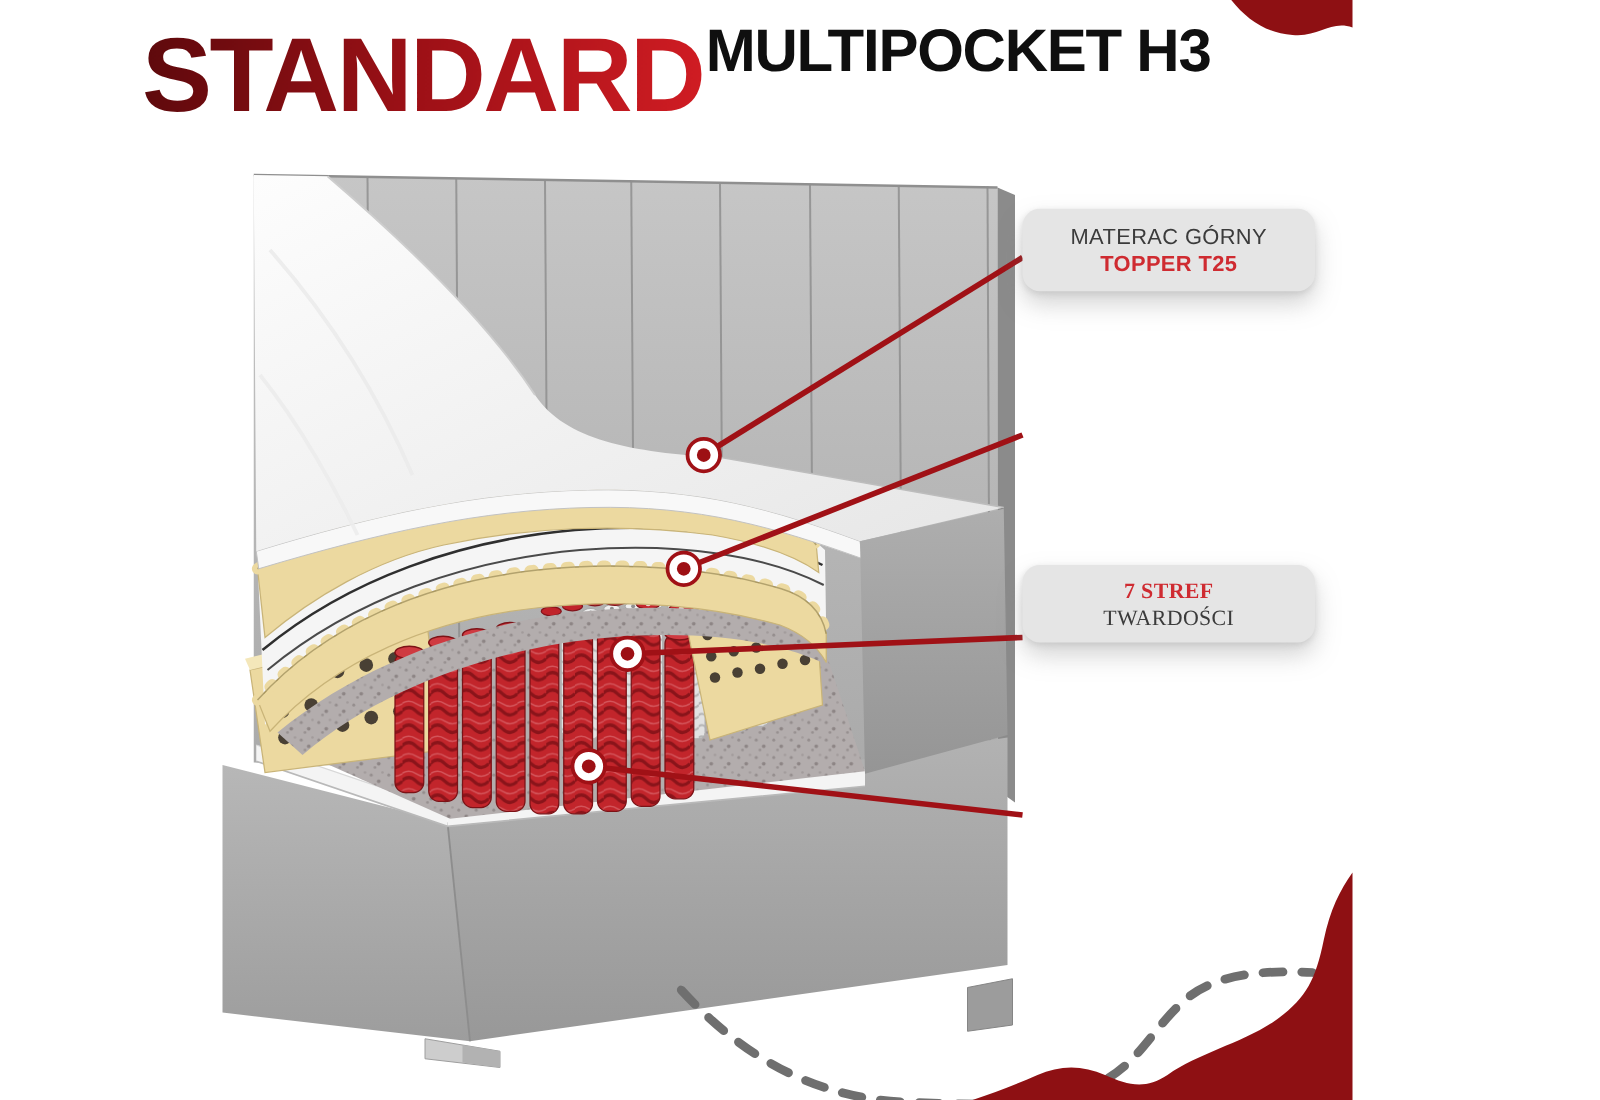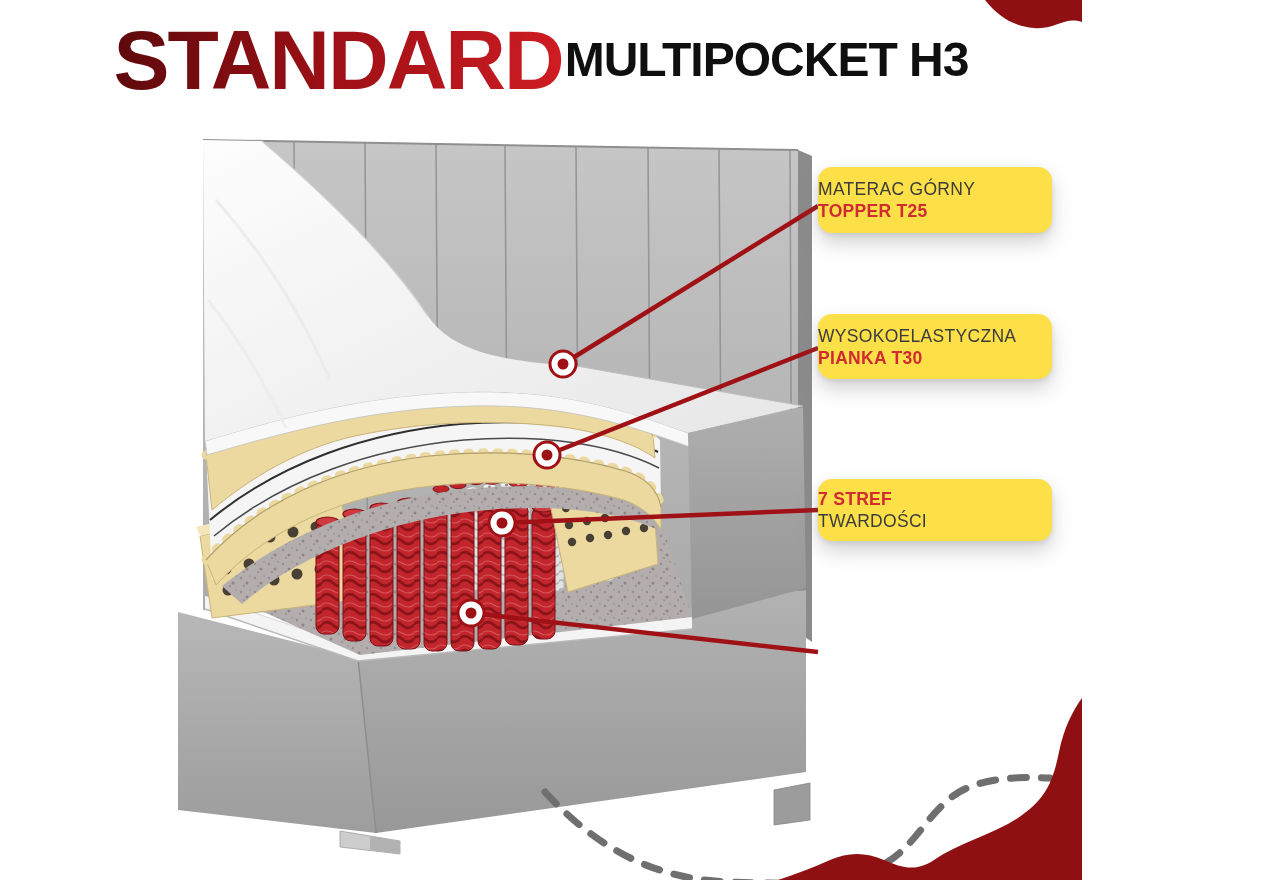--- a/index.html
+++ b/index.html
@@ -2,40 +2,40 @@
 <html><head>
 <meta charset="utf-8">
 <style>
   html,body{margin:0;padding:0;background:#ffffff;}
   #stage{position:relative;width:1280px;height:880px;background:#ffffff;overflow:hidden;
          font-family:"Liberation Sans",sans-serif;}
   #scene{position:absolute;left:0;top:0;}
 
   
   .title-wrap{position:absolute;left:0;top:18px;width:1082px;display:flex;
-              justify-content:center;align-items:center;white-space:nowrap;}
+              justify-content:center;align-items:flex-start;white-space:nowrap;}
   .brand{font-size:84px;font-weight:800;letter-spacing:-2px;line-height:1;
          color:#a3141a;
          background:linear-gradient(94deg,#5d090c 0%,#9c1016 48%,#d01c23 100%);
          -webkit-background-clip:text;background-clip:text;
          -webkit-text-fill-color:transparent;}
   .model{font-size:48px;font-weight:700;letter-spacing:-1px;color:#0f0f0f;
          margin-left:2px;line-height:1;}
 
   
-  .card{position:absolute;left:818px;width:234px;background:#fde047;border-radius:14px;
+  .card{position:absolute;left:818px;width:234px;background:#e5e5e5;border-radius:14px;
         box-shadow:0 10px 20px rgba(130,130,130,.35),0 2px 5px rgba(0,0,0,.10);
-        display:flex;flex-direction:column;justify-content:center;align-items:flex-start;
+        display:flex;flex-direction:column;justify-content:center;align-items:center;
         text-align:center;z-index:5;}
   .card span{display:block;font-size:17.5px;line-height:22px;color:#3b3b3b;
              letter-spacing:.3px;font-weight:400;}
   .card span.red{color:#cf2b31;font-weight:700;}
   #card-0{top:167px;height:66px;}
   #card-1{top:314px;height:65px;}
-  #card-2{top:479px;height:62px;}
+  #card-2{top:452px;height:62px;font-family:Liberation Serif, serif;}
   #card-3{top:620px;height:65px;}
 </style>
 </head>
 <body>
 
 <div id="stage">
 
   <svg id="scene" width="1280" height="880" viewBox="0 0 1280 880">
     <defs>
       <linearGradient id="hbGrad" x1="0" y1="0" x2="0" y2="1">
@@ -337,22 +337,18 @@
 
   <div class="title-wrap">
     <span class="brand">STANDARD</span>
     <span class="model">MULTIPOCKET H3</span>
   </div>
 
   <div class="card" id="card-0">
     <span class="l1">MATERAC GÓRNY</span>
     <span class="l2 red">TOPPER T25</span>
   </div>
-  <div class="card" id="card-1">
-    <span class="l1">WYSOKOELASTYCZNA</span>
-    <span class="l2 red">PIANKA T30</span>
-  </div>
   <div class="card" id="card-2">
     <span class="l1 red">7 STREF</span>
     <span class="l2">TWARDOŚCI</span>
   </div>
 
 </div>
 
 </body></html>

